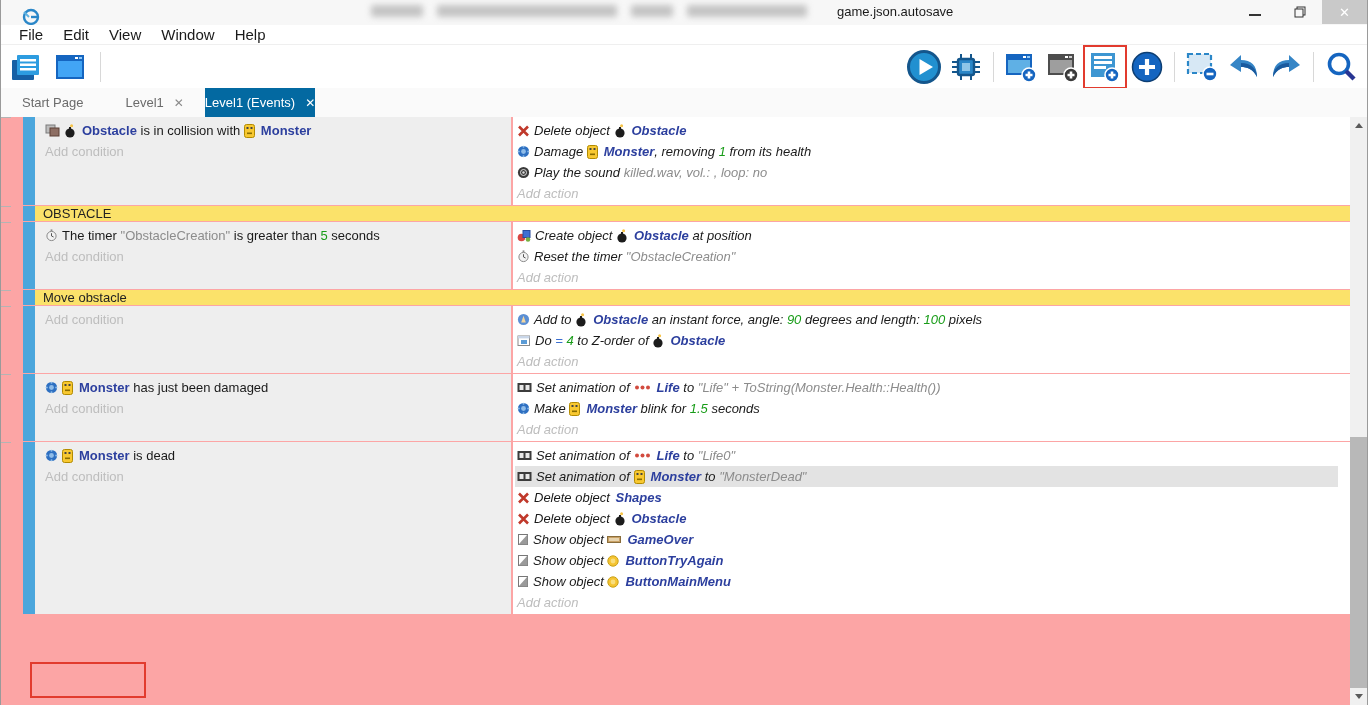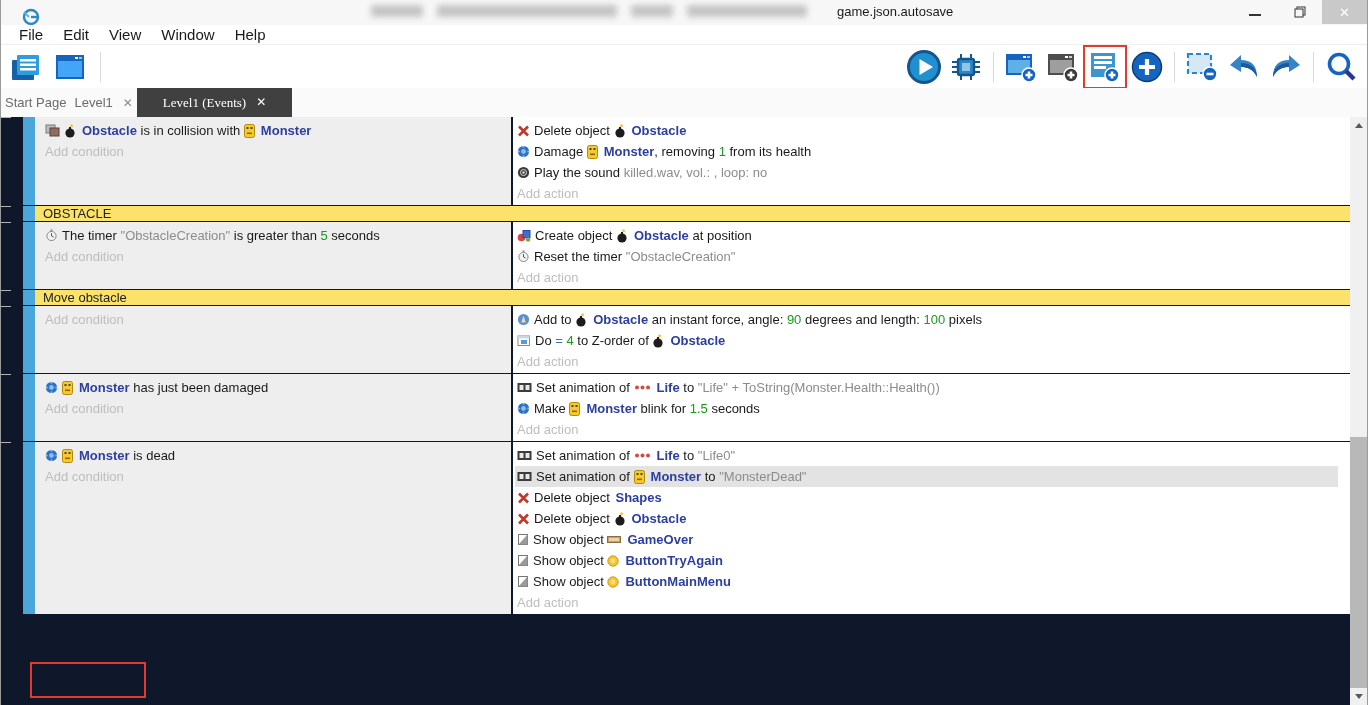--- a/index.html
+++ b/index.html
@@ -31,37 +31,37 @@
   .toolbar { position:absolute; top:45px; left:0; right:0; height:43px; background:#fff;
     display:flex; align-items:center; }
   .tb-left { display:flex; align-items:center; gap:8px; padding-left:8px; }
   .tb-right { position:absolute; right:8px; top:0; height:43px; display:flex; align-items:center; gap:6px; }
   .tb-icon { width:36px; height:36px; display:flex; align-items:center; justify-content:center; }
   .tb-sep { width:1px; height:30px; background:#d8d8d8; margin:0 3px; }
   .annotated-icon { outline:2px solid #e23b2e; outline-offset:2px; }
 
   
   .tabbar { position:absolute; top:88px; left:0; right:0; height:29px; background:#fafafa; display:flex; align-items:stretch; }
-  .tab { display:flex; align-items:center; gap:10px; padding:0 4px; font-size:13px; color:#6b6b6b; }
+  .tab { display:flex; align-items:center; gap:10px; padding:0 21px; font-size:13px; color:#6b6b6b; }
   .tab .x { color:#8a8a8a; font-size:12px; }
-  .tab.active { background:#404040; color:#fff; padding:0 26px;font-family:Liberation Serif, serif; }
+  .tab.active { background:#0369a1; color:#fff; padding:0 0; }
   .tab.active .x { color:#fff; }
 
   
   .events-wrap { position:absolute; top:117px; left:0; right:0; bottom:0; display:flex; }
-  .events { flex:1; overflow:hidden; background:#0f172a; }
+  .events { flex:1; overflow:hidden; background:#fca5a5; }
   .block { display:flex; margin-bottom:1px; }
   .gutter { width:22px; position:relative; flex:none; }
   .gutter::before { content:''; position:absolute; top:0; left:0; width:10px; height:1px; background:#b4b4b4; }
   .bluebar { width:12px; flex:none; background:#4ba6dc; }
   .bcontent { flex:1; display:flex; min-width:0; }
   .group-band { flex:1; background:#fbe26a; display:flex; align-items:center;
     padding-left:8px; font-size:13px; color:#222; }
   .cond-cell { width:476px; flex:none; background:#eeeeee; padding:3px 6px 1px 8px; }
-  .act-cell { flex:1; background:#fff; padding:3px 12px 1px 2px; margin-left:2px; min-width:0; }
+  .act-cell { flex:1; background:#fff; padding:3px 12px 1px 2px; margin-left:2px; min-width:0;font-style:italic; }
   .eline { height:21px; line-height:21px; font-size:13px; color:#1a1a1a; white-space:nowrap;
     display:flex; align-items:center; padding-left:2px; }
   .eline.hl { background:#e3e3e3; }
   .eline .ic { display:inline-flex; align-items:center; margin-right:4px; flex:none; }
   .tok-obj { font-weight:bold; color:#2c3f9e; margin-left:2px; }
   .tok-param { color:#189c18; }
   .tok-op { color:#3c6fd0; }
   .tok-str { color:#8c8c8c; }
   .placeholder { color:#bdbdbd; }
   .tok-text, .tok-param, .tok-op, .tok-str { white-space:pre; }

